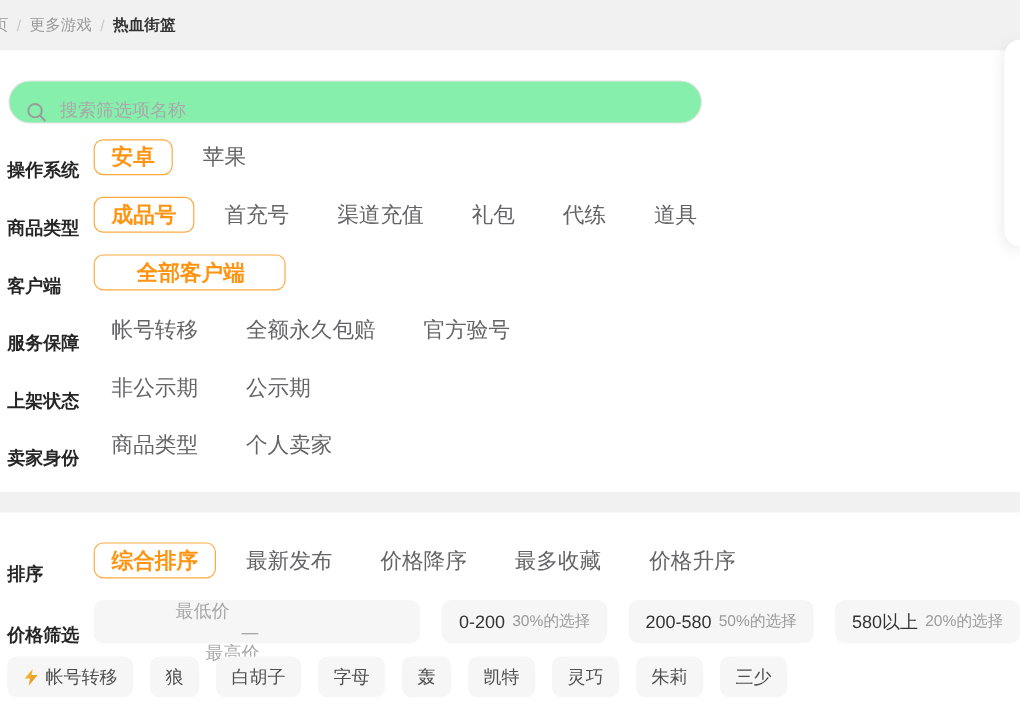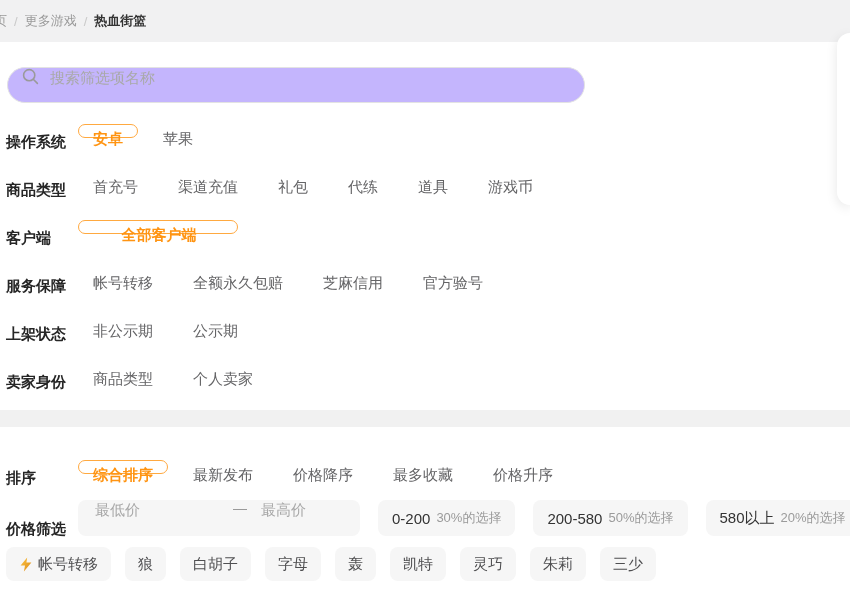--- a/index.html
+++ b/index.html
@@ -39,63 +39,64 @@
     width:13px;height:172px;
     background:#fff;border-radius:14px 0 0 14px;
     box-shadow:0 3px 12px rgba(0,0,0,.10);
     z-index:5;
   }
   
   .search-wrap{margin:25px 0 0 7px;}
   .search-bar{
     width:578px;height:36px;
     border:1px solid #e3e3e3;border-radius:18px;
-    display:flex;align-items:flex-start;
-    padding:0 14px;background:#c4b5fd;
+    display:flex;align-items:flex-end;
+    padding:0 14px;background:#86efac;
   }
   .search-bar svg{flex-shrink:0;}
   .search-bar input{
     border:none;outline:none;background:transparent;
     font-size:15px;color:#333;margin-left:9px;width:100%;
     font-family:inherit;
   }
   .search-bar input::placeholder{color:#a9a9a9;}
   
   .rows{margin-top:4px;}
   .filter-row{
     height:48px;display:flex;align-items:center;padding-left:6px;
   }
   .row-label{
     width:72px;flex-shrink:0;
     font-size:15px;font-weight:700;color:var(--label-color);margin-top:22px;
   }
   .opts{display:flex;align-items:center;gap:10px;}
   .opt{
-    padding:0 14px;line-height:28px;height:14px;
+    padding:0 14px;line-height:28px;height:30px;
     border:1px solid transparent;border-radius:8px;
-    font-size:15px;color:var(--opt-color);
+    font-size:18px;color:var(--opt-color);
     background:none;cursor:pointer;white-space:nowrap;
     font-family:inherit;
   }
   .opt.selected{
     color:var(--accent);border-color:var(--accent-border);font-weight:700;
   }
   .opt.dropdown{
     width:160px;display:inline-flex;align-items:center;
     justify-content:space-between;padding:0 14px 0 16px;flex-direction:column;
   }
   
   .divider{height:17px;background:#f1f1f1;margin-top:15px;}
   .sort-section{margin-top:16px;}
   
   .price-row{height:54px;display:flex;align-items:center;padding-left:6px;}
   .price-inputs{
     width:282px;height:36px;background:var(--chip-bg);
-    border-radius:8px;display:flex;align-items:flex-start;
+    border-radius:8px;display:flex;align-items:center;
     padding:0 15px;
+    flex-direction:column;
   }
   .price-inputs input{
     border:none;outline:none;background:transparent;
     font-size:15px;color:#333;font-family:inherit;
   }
   .price-inputs input::placeholder{color:#a8a8a8;}
   .price-inputs .min{width:140px;}
   .price-inputs .max{width:90px;}
   .price-inputs .dash{color:#9a9a9a;font-size:14px;margin-right:12px;}
   .preset{
@@ -146,47 +147,46 @@
     <div class="row-label">操作系统</div>
     <div class="opts">
       <button class="opt selected">安卓</button>
       <button class="opt">苹果</button>
     </div>
   </div>
 
   <div class="filter-row">
     <div class="row-label">商品类型</div>
     <div class="opts">
+      <button class="opt selected">成品号</button>
       <button class="opt">首充号</button>
       <button class="opt">渠道充值</button>
       <button class="opt">礼包</button>
       <button class="opt">代练</button>
       <button class="opt">道具</button>
-      <button class="opt">游戏币</button>
     </div>
   </div>
 
   <div class="filter-row">
     <div class="row-label">客户端</div>
     <div class="opts">
       <button class="opt selected dropdown">
         <span>全部客户端</span>
         <svg width="13" height="9" viewBox="0 0 13 9">
           <polyline points="1.5,1.5 6.5,6.8 11.5,1.5" fill="none" stroke="#ff9412" stroke-width="2" stroke-linecap="round" stroke-linejoin="round"></polyline>
         </svg>
       </button>
     </div>
   </div>
 
   <div class="filter-row">
     <div class="row-label">服务保障</div>
     <div class="opts">
       <button class="opt">帐号转移</button>
       <button class="opt">全额永久包赔</button>
-      <button class="opt">芝麻信用</button>
       <button class="opt">官方验号</button>
     </div>
   </div>
 
   <div class="filter-row">
     <div class="row-label">上架状态</div>
     <div class="opts">
       <button class="opt">非公示期</button>
       <button class="opt">公示期</button>
     </div>

